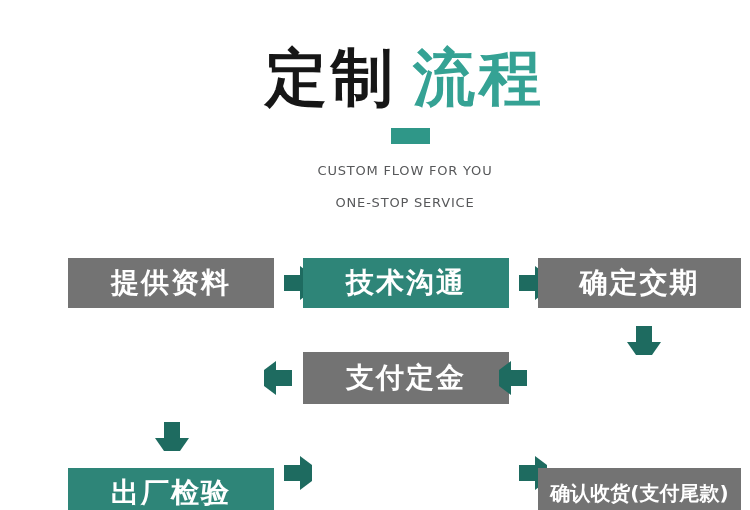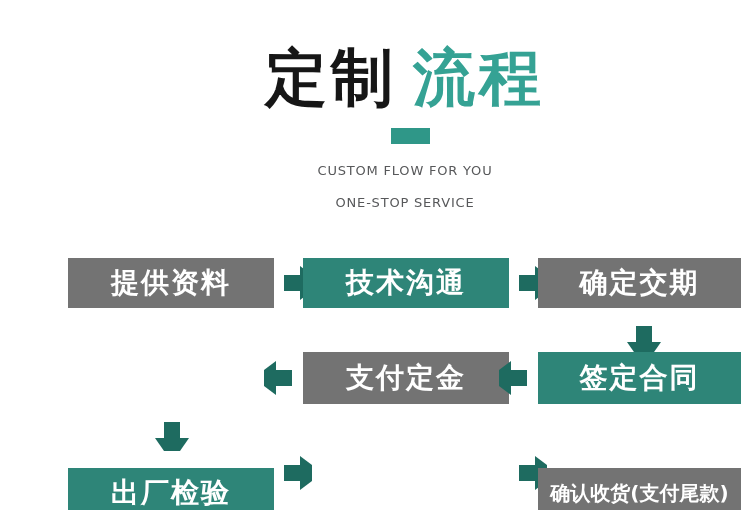--- a/index.html
+++ b/index.html
@@ -96,21 +96,20 @@
 
   <div class="h-arrow dir-left g1 ar2">
       <div class="stem"></div>
       <div class="head"></div>
     </div>
   <div class="fbox r2 c2 box-gray">支付定金</div>
   <div class="h-arrow dir-left g2 ar2">
       <div class="stem"></div>
       <div class="head"></div>
     </div>
-  <div class="fbox r2 c3 box-teal">签定合同</div>
 
   <div class="v-arrow v2">
       <div class="stem"></div>
       <div class="head"></div>
     </div>
 
   <div class="fbox r3 c1 box-teal">出厂检验</div>
   <div class="h-arrow dir-right g1 ar3">
       <div class="stem"></div>
       <div class="head"></div>

